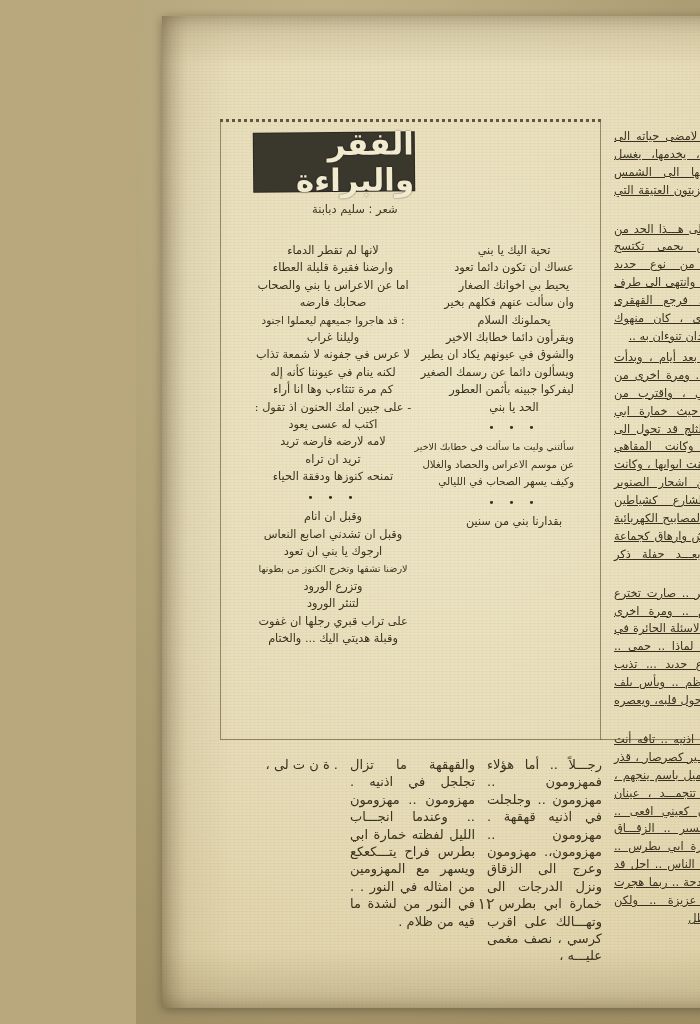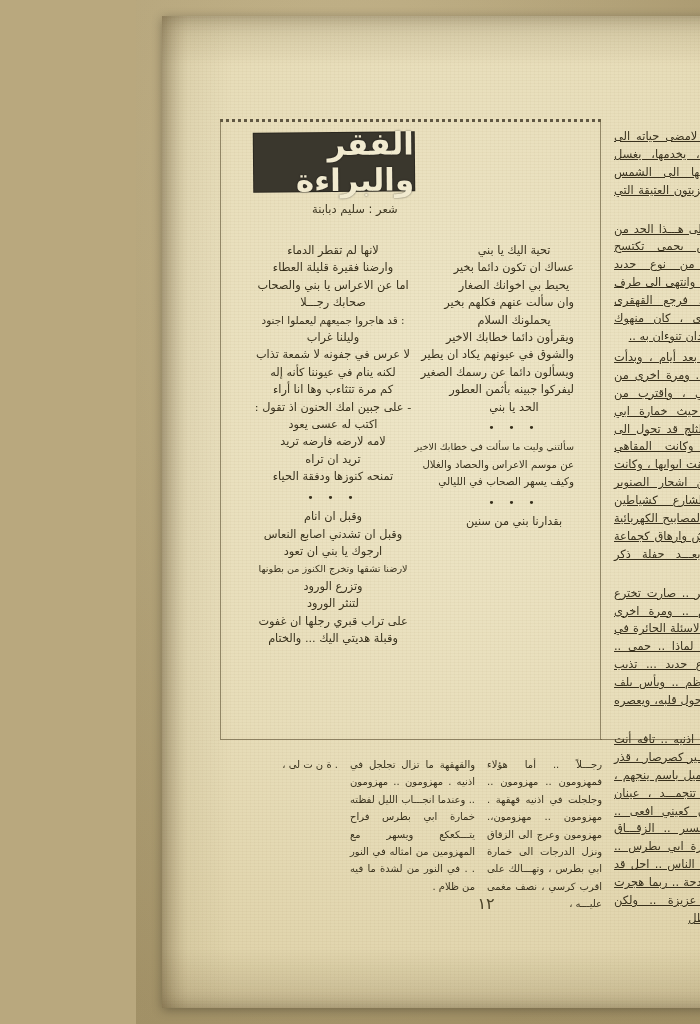--- a/index.html
+++ b/index.html
@@ -100,21 +100,21 @@
     font-size:11.4px;line-height:17.9px;
     text-align:justify;text-justify:inter-word;
   }
   #prose-right{left:452px;top:112px;width:172px;}
   .prose p{margin:0 4px 3px 0;text-indent:12px;text-decoration:underline;}
   .prose p.noind{text-indent:0;}
 
   
   .botcol{
     position:absolute;color:#3a331f;
-    font-size:10px;line-height:17.4px;text-align:justify;
+    font-size:13px;line-height:17.4px;text-align:justify;
   }
   #bot-c1{left:56px;top:740px;width:120px;}
   #bot-c2{left:188px;top:740px;width:125px;}
   #bot-c3{left:325px;top:740px;width:115px;}
   .botcol p{margin:0;}
 
   
   .pageno{
     position:absolute;left:0;right:0;top:878px;text-align:center;
     font-size:16px;color:#4a4228;letter-spacing:1px;
@@ -136,42 +136,42 @@
       <div class="hrule" style="left:438px;top:723px;width:190px;"></div>
       <div class="vrule" style="left:58px;top:103px;height:620px;"></div>
 
       <div class="title-block">
         <div class="ttl">الفقر والبراءة</div>
       </div>
       <div class="byline">شعر : سليم دبابنة</div>
 
       <div class="poem" id="poem-mid">
         <div class="ln">تحية اليك يا بني</div>
-        <div class="ln">عساك ان تكون دائما بخير</div>
+        <div class="ln">عساك ان تكون دائما تعود</div>
         <div class="ln">يحيط بي اخوانك الصغار</div>
         <div class="ln">وان سألت عنهم فكلهم بخير</div>
         <div class="ln">يحملونك السلام</div>
         <div class="ln">ويقرأون دائما خطابك الاخير</div>
         <div class="ln">والشوق في عيونهم يكاد ان يطير</div>
         <div class="ln">ويسألون دائما عن رسمك الصغير</div>
         <div class="ln">ليفركوا جبينه بأثمن العطور</div>
         <div class="ln">الحد يا بني</div>
         <div class="sep">• • •</div>
         <div class="ln" style="font-size:9.6px;">سألتني وليت ما سألت في خطابك الاخير</div>
         <div class="ln" style="font-size:10.2px;">عن موسم الاعراس والحصاد والغلال</div>
         <div class="ln" style="font-size:10.4px;">وكيف يسهر الصحاب في الليالي</div>
         <div class="sep">• • •</div>
         <div class="ln">بقدارنا بني من سنين</div>
       </div>
 
       <div class="poem" id="poem-left">
         <div class="ln">لانها لم تقطر الدماء</div>
         <div class="ln">وارضنا فقيرة قليلة العطاء</div>
         <div class="ln">اما عن الاعراس يا بني والصحاب</div>
-        <div class="ln">صحابك رجـــلا</div>
+        <div class="ln">صحابك فارضه</div>
         <div class="ln" style="font-size:10.4px;">: قد هاجروا جميعهم ليعملوا اجنود</div>
         <div class="ln">وليلنا غراب</div>
         <div class="ln">لا عرس في جفونه لا شمعة تذاب</div>
         <div class="ln">لكنه ينام في عيوننا كأنه إله</div>
         <div class="ln">كم مرة تتثاءب وها انا أراء</div>
         <div class="ln">- على جبين امك الحنون اذ تقول :</div>
         <div class="ln">اكتب له عسى يعود</div>
         <div class="ln">لامه لارضه فارضه تريد</div>
         <div class="ln">تريد ان تراه</div>
         <div class="ln">تمنحه كنوزها ودفقة الحياء</div>

